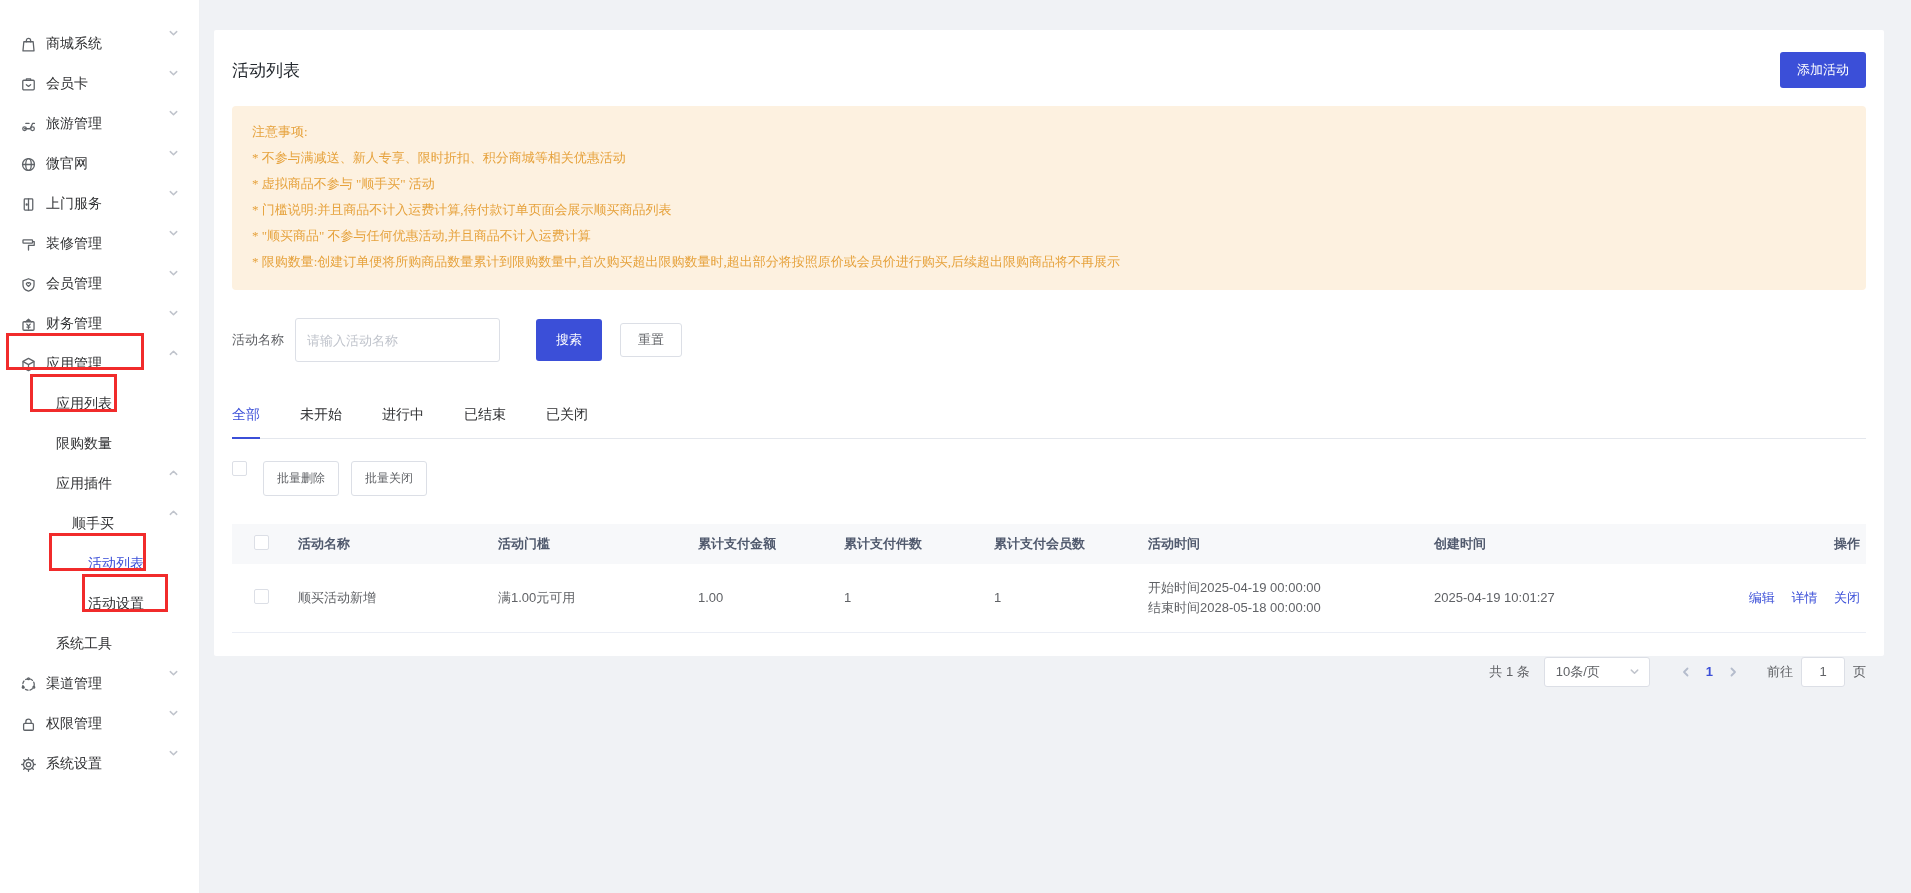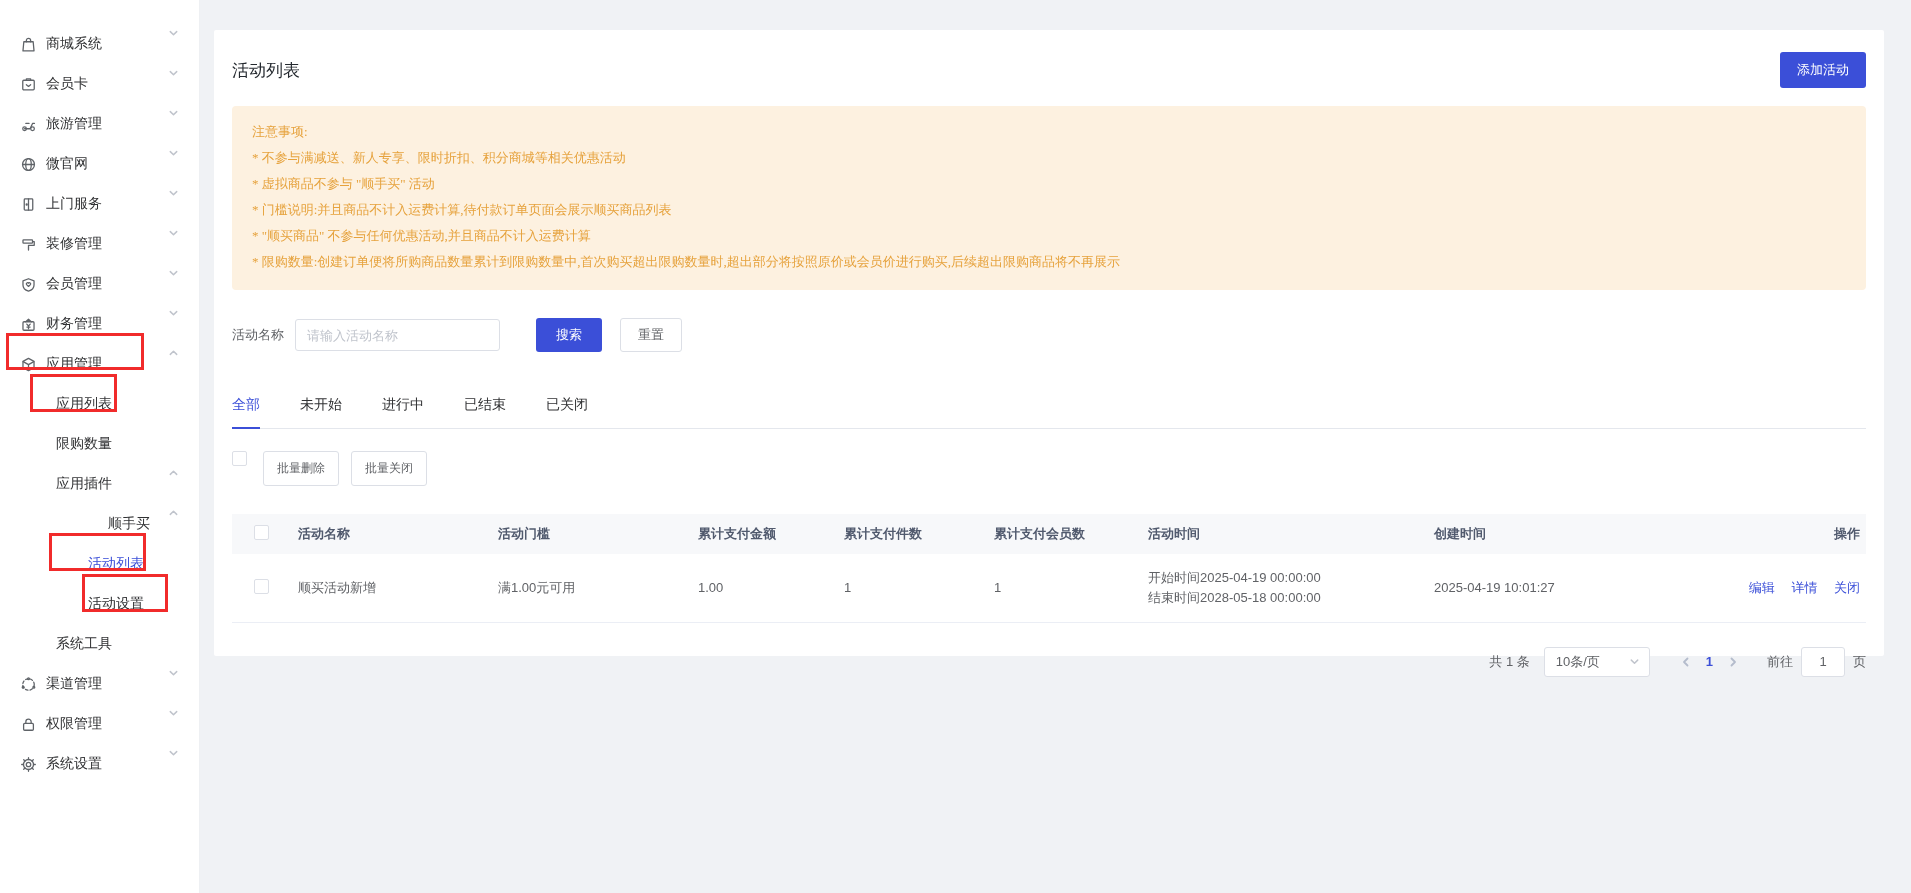--- a/index.html
+++ b/index.html
@@ -23,21 +23,21 @@
   }
   .s-item{
     height:40px;display:flex;align-items:flex-end;cursor:pointer;
     font-size:14px;color:#303133;position:relative;padding-left:20px;
   }
   .s-item .s-icon{width:17px;height:17px;margin-right:9px;display:inline-flex;align-items:center;justify-content:center;}
   .s-item .s-icon svg{width:17px;height:17px;stroke:#5f6368;fill:none;stroke-width:1.2;stroke-linecap:round;stroke-linejoin:round;}
   .s-item .s-chev{position:absolute;right:20px;top:50%;transform:translateY(-50%);display:inline-flex;}
   .s-item .s-chev svg{width:11px;height:11px;stroke:#c0c4cc;fill:none;stroke-width:1.6;stroke-linecap:round;stroke-linejoin:round;}
   .s-item.lvl1{padding-left:56px;}
-  .s-item.lvl2{padding-left:108px;}
+  .s-item.lvl2{padding-left:72px;}
   .s-item.lvl3{padding-left:88px;}
   .s-item.active{color:var(--accent);}
   
   .anno{position:absolute;border:3px solid var(--annotation);pointer-events:none;z-index:5;}
   .anno1{left:6px;top:333px;width:138px;height:37px;}
   .anno2{left:30px;top:374px;width:87px;height:38px;}
   .anno3{left:49px;top:533px;width:97px;height:38px;}
   .anno4{left:82px;top:574px;width:86px;height:38px;}
   
   .main{flex:1;height:893px;}
@@ -53,25 +53,25 @@
   }
   
   .notice{
     margin-top:18px;background:var(--notice-bg);border-radius:4px;
     padding:13px 20px 15px 20px;color:var(--notice-text);font-size:13px;line-height:26px;font-family:Liberation Serif, serif;
   }
   
   .search-row{display:flex;align-items:center;margin-top:28px;}
   .search-label{font-size:13px;color:#606266;margin-right:11px;}
   .search-input{
-    width:205px;height:32px;border:1px solid #dcdfe6;border-radius:3px;
+    width:205px;height:44px;border:1px solid #dcdfe6;border-radius:3px;
     font-size:13px;padding:0 11px;color:#606266;outline:none;font-family:inherit;
   }
   .search-input::placeholder{color:#c0c4cc;}
-  .btn-search{margin-left:36px;width:66px;height:34px;background:var(--accent);color:#fff;border:none;border-radius:3px;font-size:13px;cursor:pointer;font-family:Liberation Sans, sans-serif;}
+  .btn-search{margin-left:36px;width:66px;height:42px;background:var(--accent);color:#fff;border:none;border-radius:3px;font-size:13px;cursor:pointer;font-family:Liberation Sans, sans-serif;}
   .btn-reset{margin-left:18px;width:62px;height:34px;background:#fff;color:#606266;border:1px solid #dcdfe6;border-radius:3px;font-size:13px;cursor:pointer;font-family:inherit;}
   
   .tabs{display:flex;margin-top:44px;border-bottom:1px solid #e4e7ed;}
   .tab{
     font-size:14px;color:#303133;padding:0 0 13px 0;margin-right:40px;cursor:pointer;
     border-bottom:2px solid transparent;margin-bottom:-1px;
   }
   .tab.active{color:var(--accent);border-bottom-color:var(--accent);}
   
   .batch-row{display:flex;margin-top:22px;}

